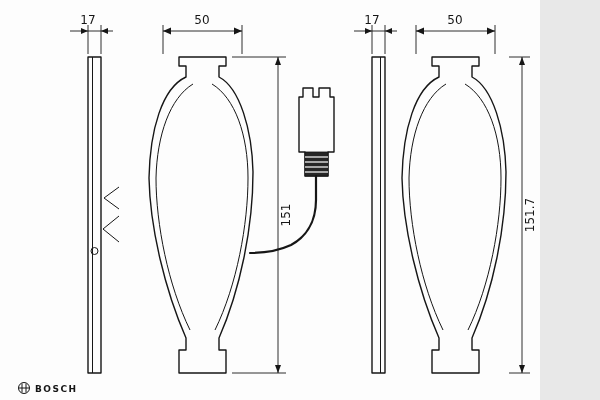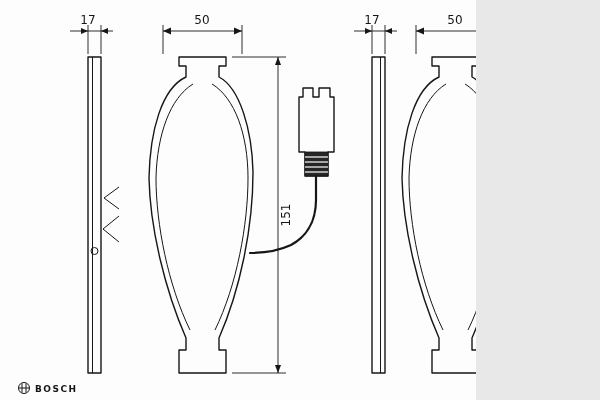--- a/index.html
+++ b/index.html
@@ -1,18 +1,18 @@
 <!DOCTYPE html>
 <html><head>
 <meta charset="utf-8">
 <style>
   html,body{margin:0;padding:0;background:#e8e8e8;}
   .canvas{
     position:relative;
-    width:476px;height:400px;
+    width:540px;height:400px;
     background:#fdfdfd;
     font-family:"DejaVu Sans", sans-serif;
     overflow:hidden;
   }
   svg{display:block;}
   .outline{fill:none;stroke:#161616;stroke-width:1.4;stroke-linejoin:round;}
   .inner{fill:none;stroke:#161616;stroke-width:1;}
   .dim{stroke:#161616;stroke-width:0.9;fill:none;}
   .arrow{fill:#161616;stroke:none;}
   text.dimtext{font-size:12px;fill:#161616;font-family:"DejaVu Sans",sans-serif;}

